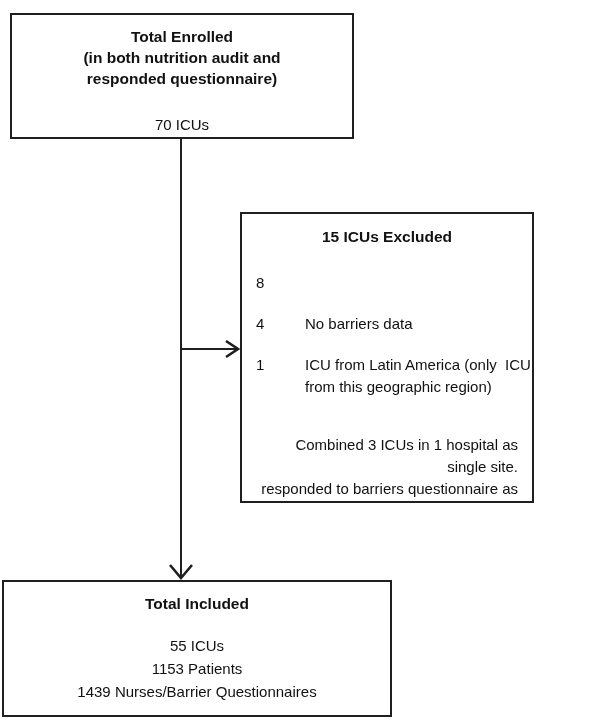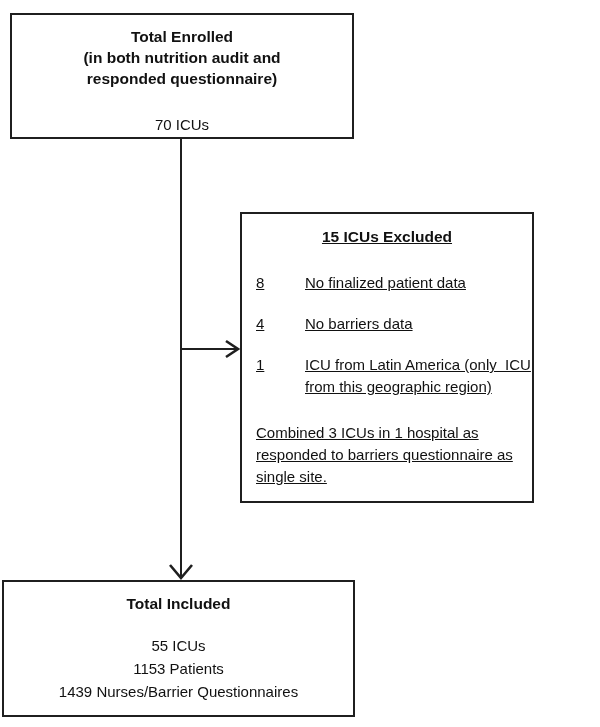--- a/index.html
+++ b/index.html
@@ -39,43 +39,42 @@
   }
   .box-enrolled .count {
     margin-top: 25px;
     line-height: 21px;
     white-space: pre;
   }
   .box-excluded {
     left: 240px; top: 212px;
     width: 294px; height: 291px;
     padding: 12px 14px 0 14px;
-    text-decoration: underline;
   }
   .ex-title {
     text-align: center;
     font-weight: bold;
     font-size: 15.5px;
     line-height: 22px;
     margin-bottom: 24px;
     white-space: pre;
   }
   .ex-item {
     display: flex;
     margin-bottom: 19px;
     line-height: 22px;
   }
   .ex-item.ex-item-last { margin-top: 10px; }
   .ex-num { flex: 0 0 49px; white-space: pre; }
   .ex-txt { flex: 1 1 auto; }
   .ex-txt .txt-line, .ex-note .note-line { white-space: pre; line-height: 22px; }
-  .ex-note { margin-top: 24px; }
+  .ex-note { margin-top: 36px; text-align: right; }
   .box-included {
     left: 2px; top: 580px;
-    width: 353px; height: 137px;
+    width: 390px; height: 137px;
     text-align: center;
     padding-top: 11px;
   }
   .box-included .in-title {
     font-weight: bold;
     font-size: 15.5px;
     line-height: 22px;
     white-space: pre;
   }
   .box-included .in-lines { margin-top: 19px; }
@@ -102,44 +101,41 @@
       <div class="title-line">responded questionnaire)</div>
     </div>
     <div class="count">70 ICUs</div>
   </div>
 
   <div class="box box-excluded">
     <div class="ex-title">15 ICUs Excluded</div>
 
     <div class="ex-item">
       <div class="ex-num">8</div>
-      <div class="ex-txt">
-        <div class="txt-line">No finalized patient data</div>
-      </div>
     </div>
 
     <div class="ex-item">
       <div class="ex-num">4</div>
       <div class="ex-txt">
         <div class="txt-line">No barriers data</div>
       </div>
     </div>
 
     <div class="ex-item ex-item-last">
       <div class="ex-num">1</div>
       <div class="ex-txt">
         <div class="txt-line">ICU from Latin America (only  ICU</div>
         <div class="txt-line">from this geographic region)</div>
       </div>
     </div>
 
     <div class="ex-note">
       <div class="note-line">Combined 3 ICUs in 1 hospital as</div>
+      <div class="note-line">single site.</div>
       <div class="note-line">responded to barriers questionnaire as</div>
-      <div class="note-line">single site.</div>
     </div>
   </div>
 
   <div class="box box-included">
     <div class="in-title">Total Included</div>
     <div class="in-lines">
       <div class="in-line">55 ICUs</div>
       <div class="in-line">1153 Patients</div>
       <div class="in-line">1439 Nurses/Barrier Questionnaires</div>
     </div>

